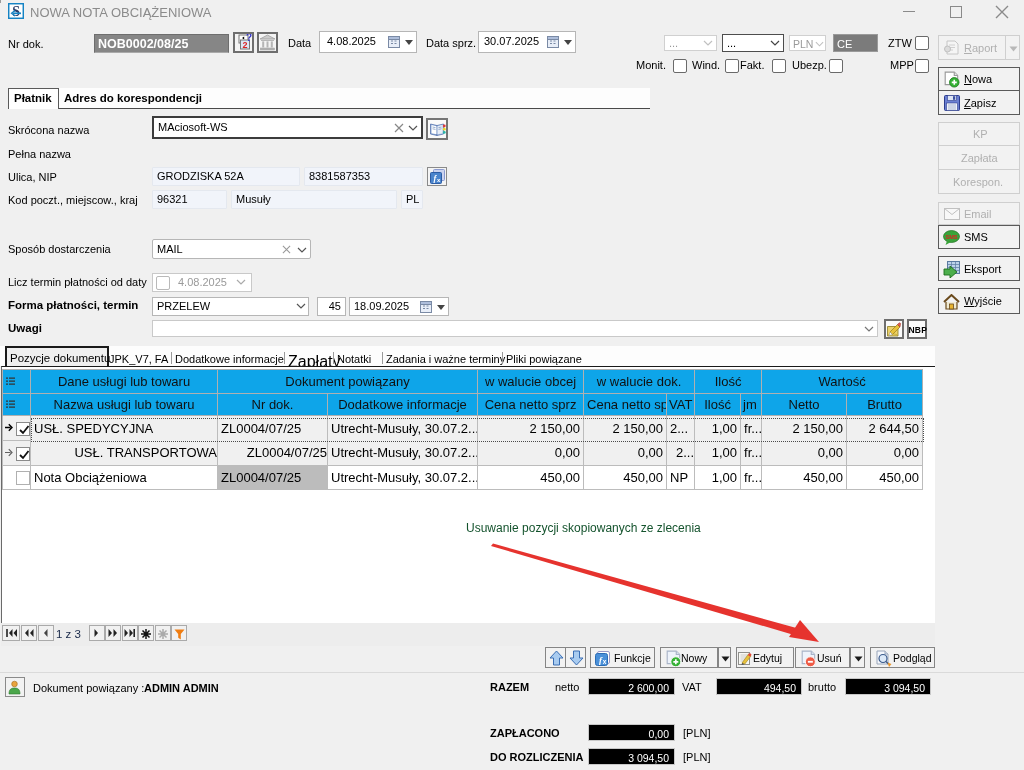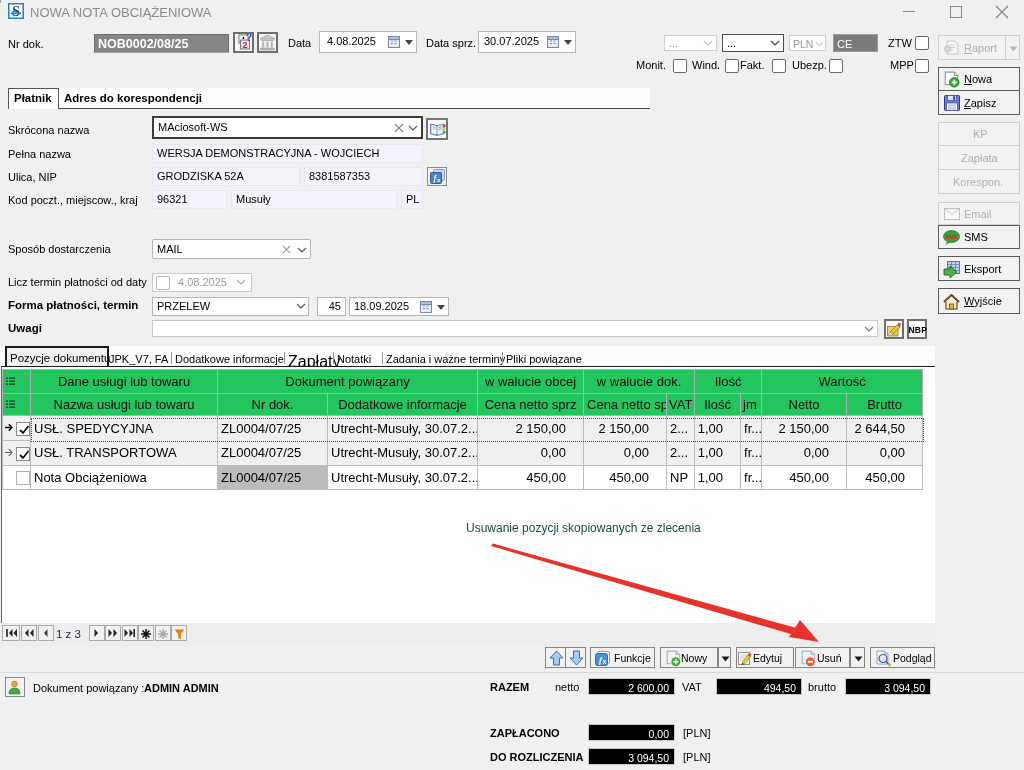--- a/index.html
+++ b/index.html
@@ -12,27 +12,27 @@
 .inp { position:absolute; background:#fff; border:1px solid #b6b6b6; font-size:11px; white-space:nowrap; overflow:hidden; }
 .ro { background:#f1f4fa; border:1px solid #e4e8ef; border-radius:1px; }
 .cb { position:absolute; width:14px; height:14px; background:#fff; border:1px solid #6a6a6a; border-radius:2px; }
 .blackbox { position:absolute; background:#000; color:#fff; text-align:right; font-size:10.5px; padding:2.5px 5px 0 0; border:1px solid #c8c8c8; height:17px; }
 .sbtn { position:absolute; left:938px; width:82px; background:#f2f2f2; border:1px solid #5a5a5a; font-size:11px; }
 .sbtn .tx { position:absolute; left:25px; top:50%; transform:translateY(-50%); }
 .sbtn.dis { border-color:#cfcfcf; color:#b0b0b0; }
 .gbtn { position:absolute; background:#f2f2f2; border:1px solid #858585; font-size:10.5px; }
 .gbtn.vb { height:16px; border-color:#aaa; background:#f1f1f1; text-align:center; padding-top:3px; }
 .gbtn.vb svg { vertical-align:top; }
-.hc { background:#22c55e; border:1px solid #b0b0b0; text-align:center; font-size:13px; color:#111; overflow:hidden; white-space:nowrap; padding:0; }
-.dc { border:1px solid #bcbcbc; text-align:right; font-size:13px; overflow:hidden; white-space:nowrap; padding:0 17px 0 0; background:#fff; }
+.hc { background:#0ea5e9; border:1px solid #b0b0b0; text-align:center; font-size:13px; color:#111; overflow:hidden; white-space:nowrap; padding:0; }
+.dc { border:1px solid #bcbcbc; text-align:right; font-size:13px; overflow:hidden; white-space:nowrap; padding:0 3px 0 0; background:#fff; }
 .gr .dc { background:#f0f0f0; }
 .dc.ind { text-align:left; padding:0 0 0 2px; }
 .dc.tl { text-align:left; padding:0 0 0 3px; }
 .cur .dc { background:#f0f0f0; border-top:0; border-bottom:0; }
-.gr .dc { border-top:0; }
+.gr .dc { border-top:0;text-align:right; }
 .cur .dc.ind { border-bottom:1px solid #bcbcbc; }
 .gr .dc.ind { border-top:1px solid #bcbcbc; }
 .gcb { display:inline-block; width:14px; height:14px; background:#fff; border:1px solid #8a8a8a; vertical-align:middle; position:relative; }
 .gcb svg { position:absolute; left:0px; top:0px; }
 .gcb svg { position:absolute; left:1px; top:1px; }
 u { text-decoration:underline; }
 .tsep { top:352px; width:1px; height:12px; background:#9a9a9a; }
 svg { position:absolute; } svg.st { position:static; }
 </style>
 </head>
@@ -138,21 +138,20 @@
  <path d="M14.5 2 V12 L8 13.5 V3.5 Z" fill="#aec6e8" stroke="#4a6aa8" stroke-width="0.7"></path>
  <path d="M2.5 3 V11.2 L7.5 12.3 V4.2 Z" fill="#fff"></path>
  <path d="M13.5 3 V11.2 L8.5 12.3 V4.2 Z" fill="#e8eef8"></path>
  <path d="M3.5 5 l3 0.6 M3.5 6.8 l3 0.6 M9.5 5.6 l3 -0.6 M9.5 7.4 l3 -0.6" stroke="#6a8ab8" stroke-width="0.7"></path>
  <circle cx="15.3" cy="4" r="1.4" fill="#e03838"></circle>
  <circle cx="15.3" cy="7.2" r="1.4" fill="#e8d828"></circle>
  <circle cx="15.3" cy="10.4" r="1.4" fill="#28b8a8"></circle>
 </svg>
 
 <div class="lbl" style="left:8px;top:148px">Pełna nazwa</div>
-<div class="inp ro" style="left:152px;top:144px;width:271px;height:19px;padding:2px 0 0 4px">WERSJA DEMONSTRACYJNA - WOJCIECH</div>
 
 <div class="lbl" style="left:8px;top:171px">Ulica, NIP</div>
 <div class="inp ro" style="left:152px;top:167px;width:148px;height:19px;padding:2px 0 0 4px">GRODZISKA 52A</div>
 <div class="inp ro" style="left:304px;top:167px;width:119px;height:19px;padding:2px 0 0 4px">8381587353</div>
 <div class="ab" style="left:427px;top:167px;width:20px;height:19px;background:#f4f4f4;border:1px solid #8a8a8a"></div>
 <svg class="ab" style="left:430px;top:169px" width="15" height="15" viewBox="0 0 15 15">
  <rect x="3.5" y="0.5" width="11" height="11" rx="1" fill="#ccd4f0" stroke="#8a9ad0"></rect>
  <rect x="0.5" y="3.5" width="11" height="11" rx="1" fill="#4a84cc" stroke="#2c5ca4"></rect>
  <text x="4.8" y="12" font-size="8.5" font-style="italic" font-weight="bold" fill="#fff" text-anchor="middle" font-family="Liberation Serif">f</text>
  <text x="8.6" y="13" font-size="6" font-weight="bold" fill="#fff" text-anchor="middle" font-family="Liberation Sans">x</text>

